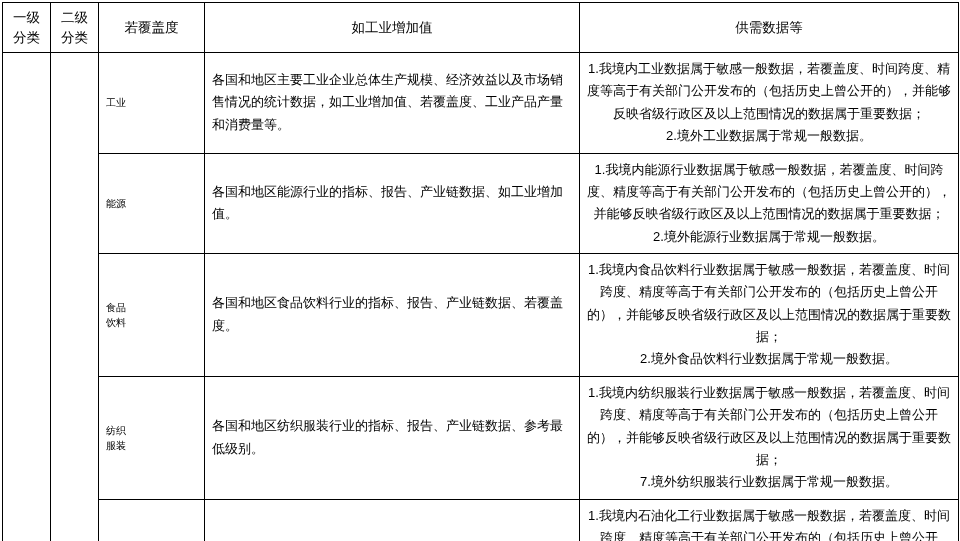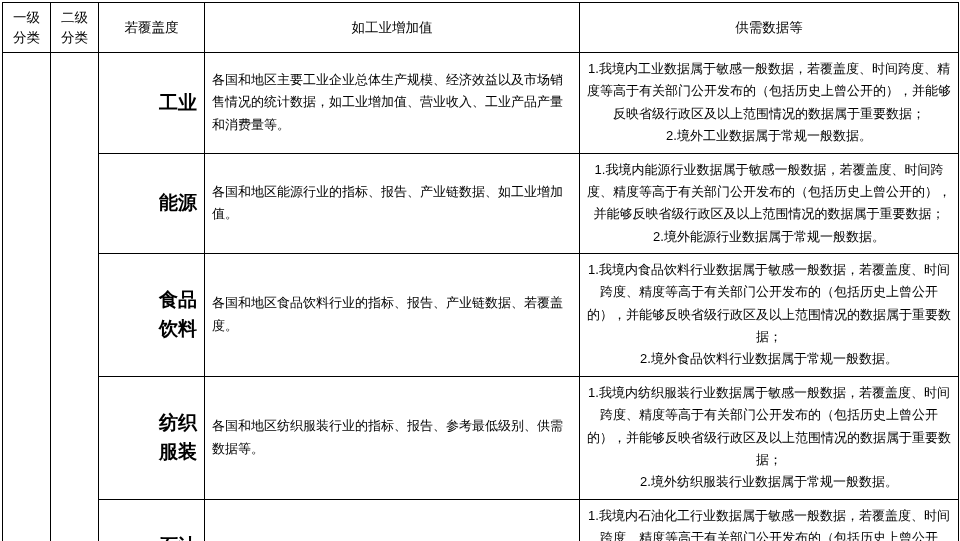--- a/index.html
+++ b/index.html
@@ -42,25 +42,24 @@
     padding-top: 7px;
     padding-bottom: 7px;
   }
   .col-l1 { width: 48px; }
   .col-l2 { width: 48px; }
   .col-l3 { width: 106px; }
   .col-desc { width: 375px; }
   .col-level { width: 379px; }
 
   td.cat3 {
-    text-align: right;
-    font-size: 19px;
+    text-align: left;
+    font-size: 10px;
     line-height: 1.5;
     white-space: pre-line;
-    font-weight: bold;
   }
   td.desc {
     text-align: left;
     font-size: 13px;
     line-height: 1.75;
     vertical-align: middle;
   }
   td.level {
     text-align: center;
     font-size: 13px;
@@ -97,43 +96,43 @@
         <th>若覆盖度</th>
         <th>如工业增加值</th>
         <th>供需数据等</th>
       </tr>
     </thead>
     <tbody>
       <tr>
         <td class="blank" rowspan="5"></td>
         <td class="blank" rowspan="5"></td>
         <td class="cat3">工业</td>
-        <td class="desc">各国和地区主要工业企业总体生产规模、经济效益以及市场销售情况的统计数据，如工业增加值、营业收入、工业产品产量和消费量等。</td>
+        <td class="desc">各国和地区主要工业企业总体生产规模、经济效益以及市场销售情况的统计数据，如工业增加值、若覆盖度、工业产品产量和消费量等。</td>
         <td class="level">1.我境内工业数据属于敏感一般数据，若覆盖度、时间跨度、精度等高于有关部门公开发布的（包括历史上曾公开的），并能够反映省级行政区及以上范围情况的数据属于重要数据；
 2.境外工业数据属于常规一般数据。</td>
       </tr>
       <tr>
         <td class="cat3">能源</td>
         <td class="desc">各国和地区能源行业的指标、报告、产业链数据、如工业增加值。</td>
         <td class="level">1.我境内能源行业数据属于敏感一般数据，若覆盖度、时间跨度、精度等高于有关部门公开发布的（包括历史上曾公开的），并能够反映省级行政区及以上范围情况的数据属于重要数据；
 2.境外能源行业数据属于常规一般数据。</td>
       </tr>
       <tr>
         <td class="cat3">食品
 饮料</td>
         <td class="desc">各国和地区食品饮料行业的指标、报告、产业链数据、若覆盖度。</td>
         <td class="level">1.我境内食品饮料行业数据属于敏感一般数据，若覆盖度、时间跨度、精度等高于有关部门公开发布的（包括历史上曾公开的），并能够反映省级行政区及以上范围情况的数据属于重要数据；
 2.境外食品饮料行业数据属于常规一般数据。</td>
       </tr>
       <tr>
         <td class="cat3">纺织
 服装</td>
-        <td class="desc">各国和地区纺织服装行业的指标、报告、参考最低级别、供需数据等。</td>
+        <td class="desc">各国和地区纺织服装行业的指标、报告、产业链数据、参考最低级别。</td>
         <td class="level">1.我境内纺织服装行业数据属于敏感一般数据，若覆盖度、时间跨度、精度等高于有关部门公开发布的（包括历史上曾公开的），并能够反映省级行政区及以上范围情况的数据属于重要数据；
-2.境外纺织服装行业数据属于常规一般数据。</td>
+7.境外纺织服装行业数据属于常规一般数据。</td>
       </tr>
       <tr>
         <td class="cat3">石油
 化工</td>
         <td class="desc">各国和地区石油化工行业的指标、报告、产业链数据、供需数据等。</td>
         <td class="level">1.我境内石油化工行业数据属于敏感一般数据，若覆盖度、时间跨度、精度等高于有关部门公开发布的（包括历史上曾公开的），并能够反映省级行政区及以上范围情况的数据属于重要数据；
 2.境外石油化工行业数据属于常规一般数据。</td>
       </tr>
     </tbody>
   </table>

